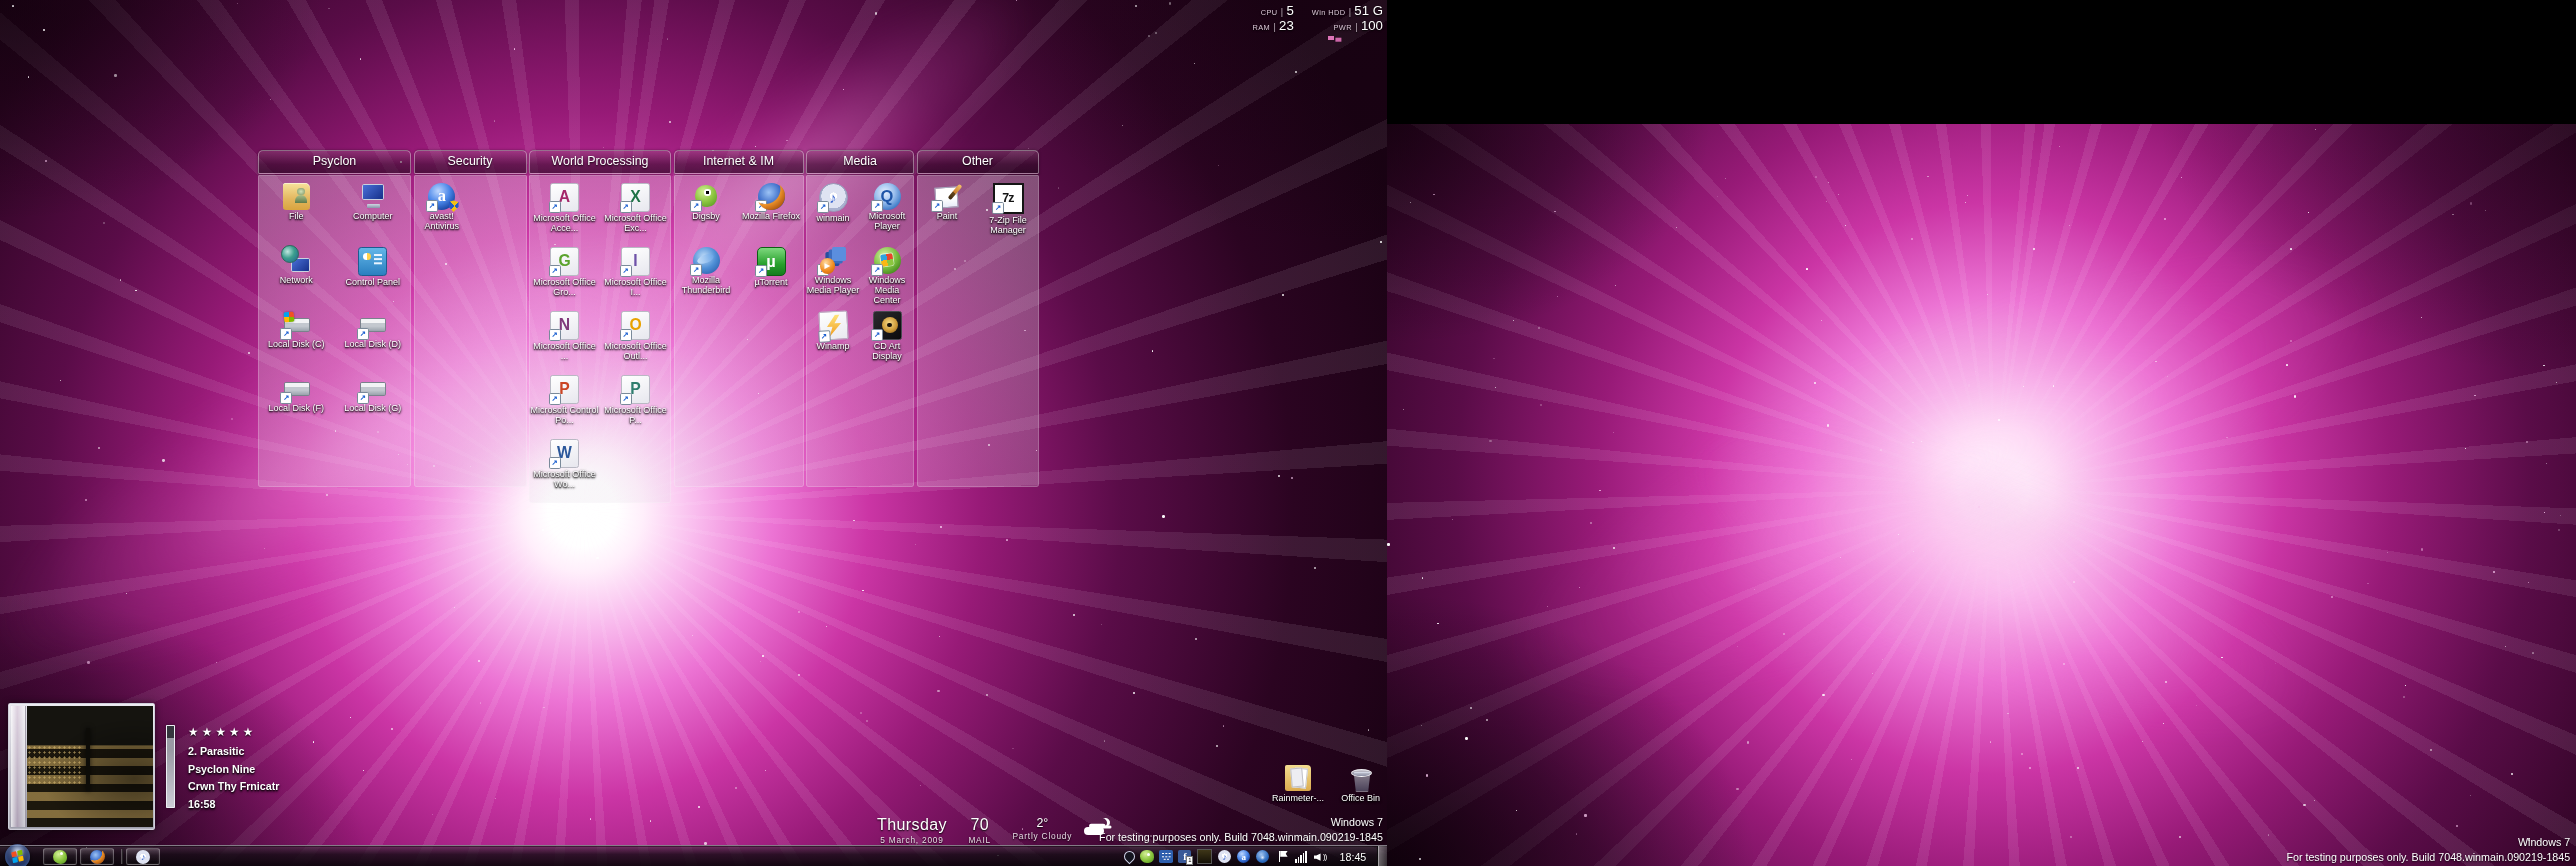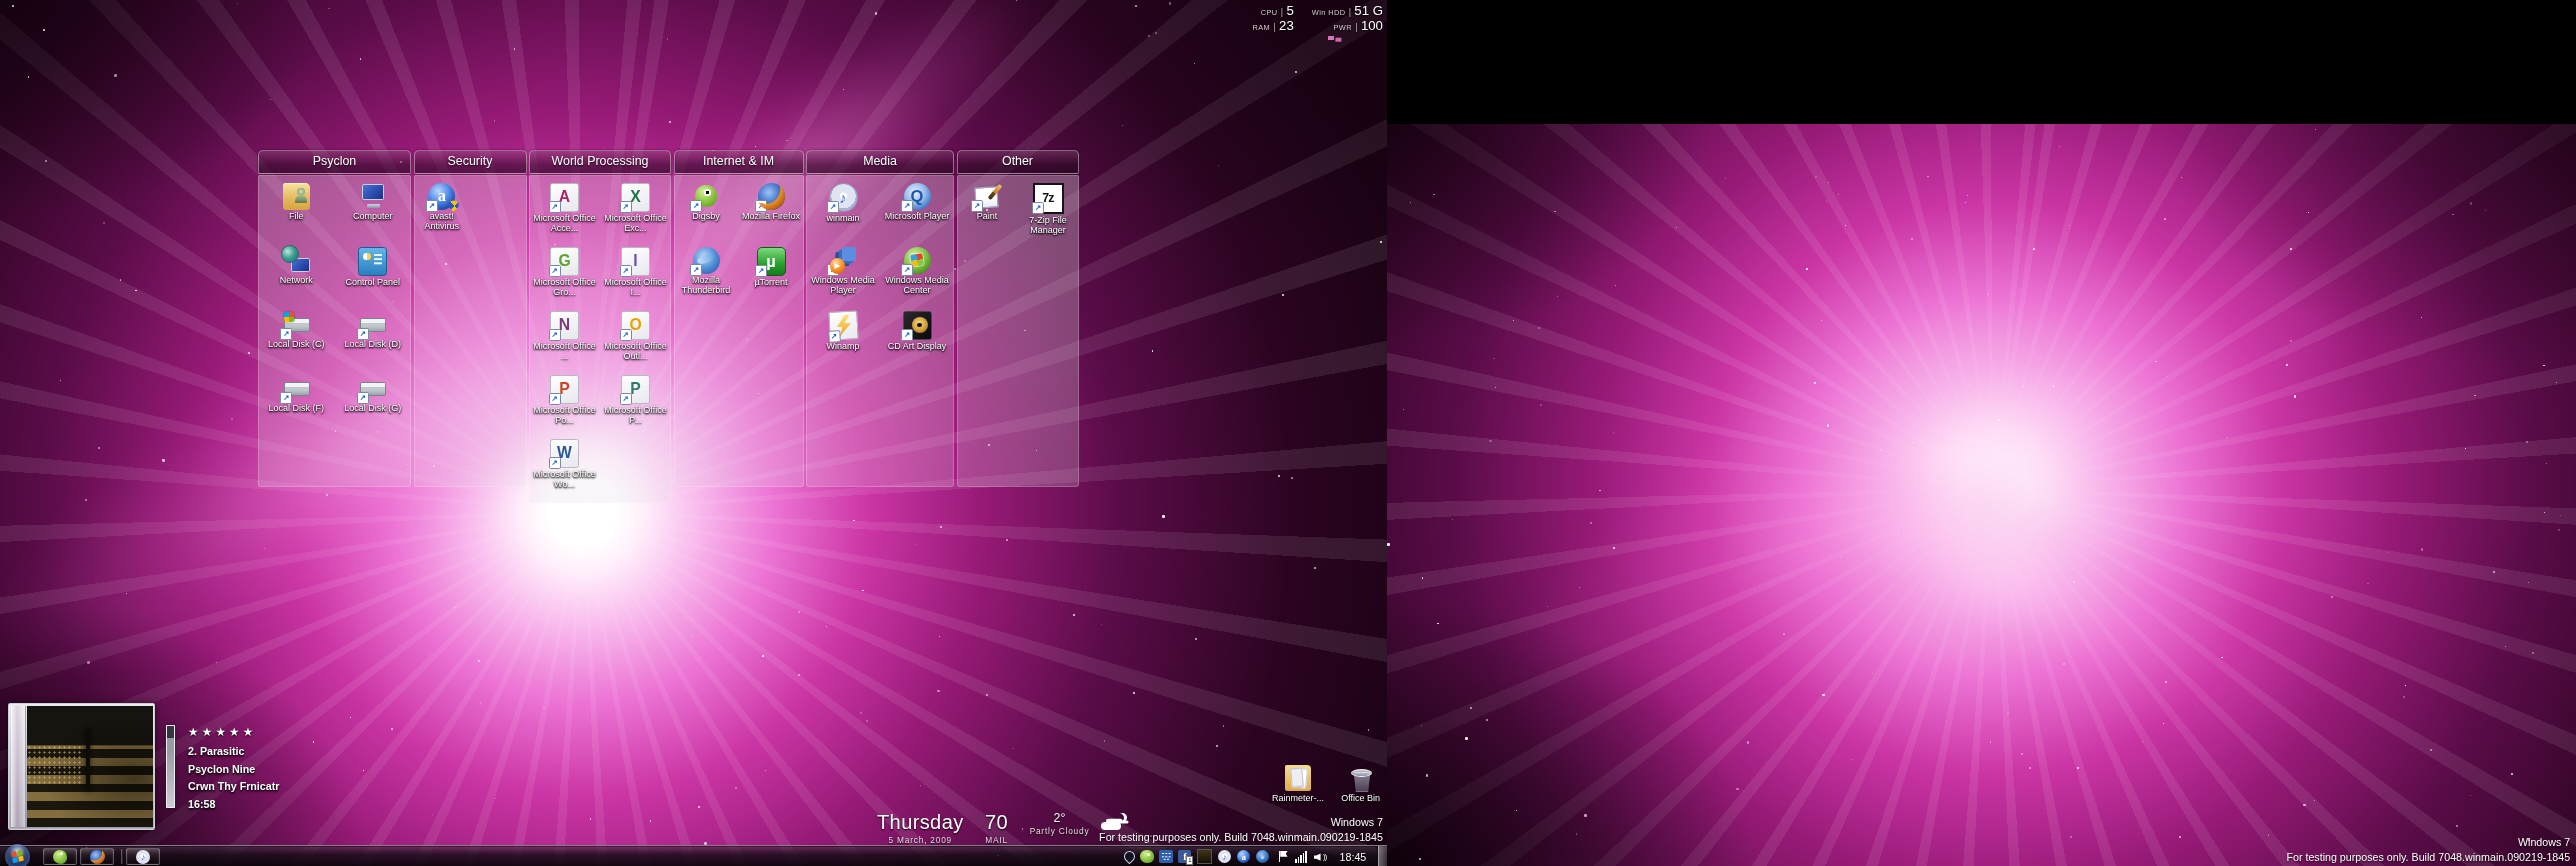--- a/index.html
+++ b/index.html
@@ -33,21 +33,21 @@
   .stat .k{font-size:7.4px;color:#dcc9d8;letter-spacing:0.4px;}
   .stat .sep{font-size:9px;color:#bfaebb;margin:0 3.3px;}
   .stat .v{font-size:13.2px;color:#fff;}
   .deco-pink{position:absolute;top:36px;right:53px;width:5.8px;height:4.1px;background:#f080c8;
     box-shadow:7.4px 1.7px 0 #e070b8;opacity:.9;}
 
   
   .fences{position:absolute;left:258px;top:150px;height:337px;display:flex;gap:2.5px;}
   .fence{display:flex;flex-direction:column;}
   .fence:nth-child(1){width:153px}.fence:nth-child(2){width:113px}.fence:nth-child(3){width:142px}
-  .fence:nth-child(4){width:130px}.fence:nth-child(5){width:148px}.fence:nth-child(6){width:122px}
+  .fence:nth-child(4){width:130px}.fence:nth-child(5){width:108px}.fence:nth-child(6){width:122px}
   .fence-header{height:21.5px;line-height:21.5px;text-align:center;color:#fff;font-size:12.4px;
     background:linear-gradient(rgba(150,90,130,0.35), rgba(45,12,36,0.55) 60%, rgba(30,8,25,0.62));
     border:0.8px solid rgba(255,255,255,0.4);border-radius:5px 5px 1.7px 1.7px;
     box-shadow:0 0.8px 2.5px rgba(0,0,0,0.4);text-shadow:0 0.8px 1.7px rgba(0,0,0,0.85);}
   .fence-body{margin-top:1.7px;flex:1;border-radius:1.7px 1.7px 3.3px 3.3px;
     background:linear-gradient(rgba(246,240,246,0.30), rgba(226,216,228,0.22));
     box-shadow:inset 0 0 0 0.8px rgba(255,255,255,0.25);
     display:grid;grid-template-columns:1fr 1fr;grid-auto-rows:64px;padding-top:7.4px;}
   .fence-item{display:flex;flex-direction:column;align-items:center;}
   .fence-label{margin-top:1.7px;font-size:9px;line-height:10px;color:#fff;text-align:center;
@@ -151,21 +151,21 @@
 
   
   .watermark{position:absolute;text-align:right;color:#fff;font-size:10.7px;line-height:15px;
     text-shadow:0 0.8px 1.7px rgba(0,0,0,0.8);}
   #mon-left .watermark{right:4.1px;bottom:22px;}
   #mon-right .watermark{right:5.8px;bottom:2.5px;}
 
   
   .widgets{position:absolute;left:877px;bottom:22px;display:flex;align-items:flex-start;gap:21.5px;
     color:#fff;text-shadow:0 0.8px 1.7px #000;}
-  .w-big{font-size:20px;letter-spacing:0.4px;text-align:left;}
+  .w-big{font-size:16px;letter-spacing:0.4px;text-align:center;}
   .w-small{font-size:8.3px;color:#e9dbe6;text-align:center;margin-top:0.8px;letter-spacing:0.8px;}
   .w-weather{display:flex;gap:11.6px;}
   .w-temp-big{font-size:12.4px;text-align:center;}
   .cloud-icon{position:relative;width:28px;height:18px;margin-top:1.7px;}
   .cloud-icon::before{content:"";position:absolute;left:0;bottom:0.8px;width:20px;height:8.3px;background:#fff;
     border-radius:6.6px;box-shadow:3.3px -5px 0 -1.7px #fff,10px -4.1px 0 -2.5px #fff;}
   .cloud-icon::after{content:"";position:absolute;right:1.7px;top:0;width:9px;height:9px;border-radius:50%;
     box-shadow:inset -2.5px -1.7px 0 0 #fff;transform:rotate(-40deg);}
 
   
@@ -507,21 +507,21 @@
           <div class="fence-item">
             <div class="fence-icon ic-office" data-glyph="O" style="--c: #e8a200;">
               <span class="shortcut-arrow">↗</span>
             </div>
             <div class="fence-label">Microsoft Office Outl...</div>
           </div>
           <div class="fence-item">
             <div class="fence-icon ic-office" data-glyph="P" style="--c: #cb4525;">
               <span class="shortcut-arrow">↗</span>
             </div>
-            <div class="fence-label">Microsoft Office Po...</div>
+            <div class="fence-label">Microsoft Control Po...</div>
           </div>
           <div class="fence-item">
             <div class="fence-icon ic-office" data-glyph="P" style="--c: #2f7d6e;">
               <span class="shortcut-arrow">↗</span>
             </div>
             <div class="fence-label">Microsoft Office P...</div>
           </div>
           <div class="fence-item">
             <div class="fence-icon ic-office" data-glyph="W" style="--c: #2b579a;">
               <span class="shortcut-arrow">↗</span>

